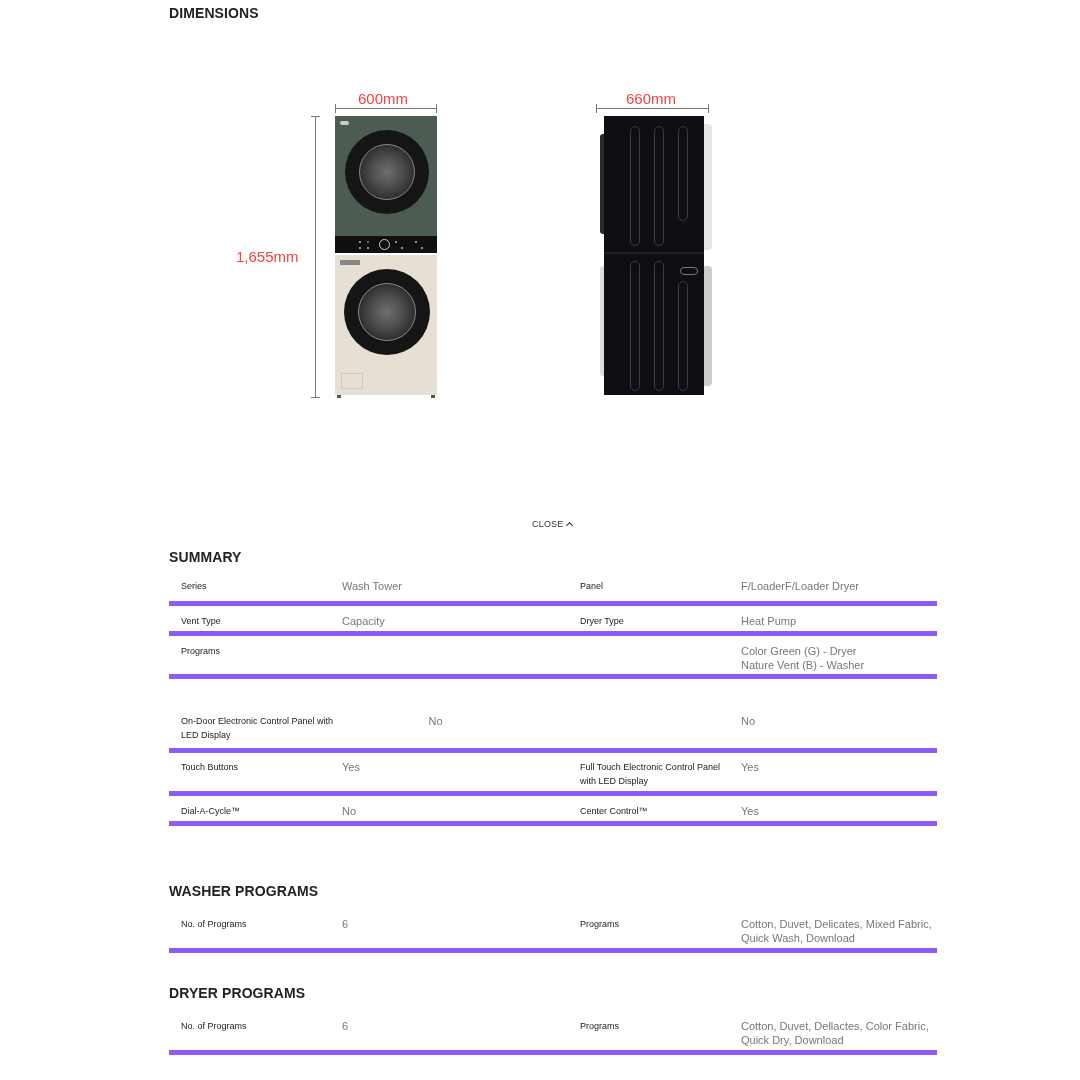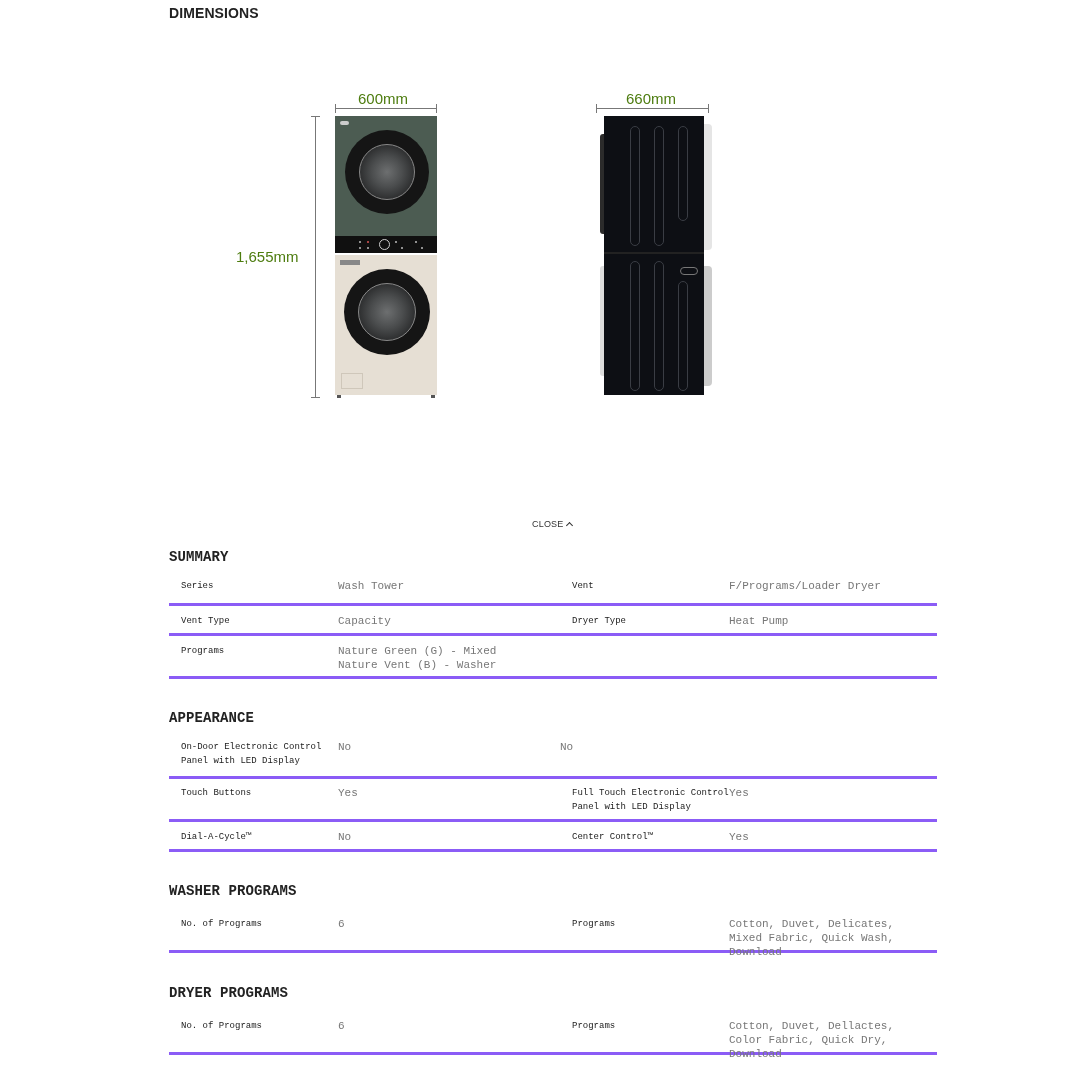--- a/index.html
+++ b/index.html
@@ -6,21 +6,21 @@
     html, body { width: 1080px; height: 1080px; background: #ffffff; overflow: hidden; }
     body { font-family: "Liberation Sans", "DejaVu Sans", sans-serif; color: #111; position: relative; }
 
     .section-title {
       position: absolute; left: 169px;
       font-size: 14px; font-weight: bold; color: #222; letter-spacing: 0.1px;
     }
     #dimensions-title { top: 5px; }
 
     
-    .dim-label { position: absolute; font-size: 15px; color: #4d7c0f; }
+    .dim-label { position: absolute; font-size: 15px; color: #ef4444; }
     .dim-line-h { position: absolute; height: 1px; background: #777; }
     .dim-line-h::before, .dim-line-h::after {
       content: ""; position: absolute; top: -4px; width: 1px; height: 9px; background: #777;
     }
     .dim-line-h::before { left: 0; } .dim-line-h::after { right: 0; }
     .dim-line-v { position: absolute; width: 1px; background: #777; }
     .dim-line-v::before, .dim-line-v::after {
       content: ""; position: absolute; left: -4px; width: 9px; height: 1px; background: #777;
     }
     .dim-line-v::before { top: 0; } .dim-line-v::after { bottom: 0; }
@@ -49,23 +49,23 @@
     .side-handle { position: absolute; left: 80px; top: 151px; width: 18px; height: 8px; border: 1.5px solid #777; border-radius: 4px; }
 
     
     .close-toggle {
       position: absolute; left: 532px; top: 519px; font-size: 9px; color: #333;
       display: flex; align-items: center; gap: 3px; cursor: pointer; letter-spacing: 0.2px;
     }
     .chev-up { width: 5px; height: 5px; border-left: 1.5px solid #333; border-top: 1.5px solid #333; transform: rotate(45deg); margin-top: 3px; }
 
     
-    .spec-section { position: absolute; left: 169px; width: 768px; font-family: Liberation Mono, monospace; }
+    .spec-section { position: absolute; left: 169px; width: 768px; }
     .spec-section .section-title { position: static; margin-bottom: 10px; }
-    .spec-row { position: relative; border-bottom: 3px solid #8b5cf6; display: flex; }
+    .spec-row { position: relative; border-bottom: 5px solid #8b5cf6; display: flex; justify-content: space-between; }
     .spec-cell-label { width: 169px; padding-left: 12px; font-size: 9px; color: #222; line-height: 14px; }
     .spec-cell-value { width: 222px; font-size: 11px; color: #777; line-height: 14px; }
     .spec-cell-label.r { width: 169px; padding-left: 12px; }
     .spec-cell-value.r { width: 196px; }
   </style>
 </head>
 <body>
 
 <div class="section-title" id="dimensions-title">DIMENSIONS</div>
 
@@ -129,40 +129,39 @@
 <div class="close-toggle">
   <span>CLOSE</span>
   <span class="chev-up"></span>
 </div>
 
 <div class="spec-section" style="top:549px;">
   <div class="section-title">SUMMARY</div>
   <div class="spec-row" style="height:31px; padding-top:4px;">
     <div class="spec-cell-label">Series</div>
     <div class="spec-cell-value">Wash Tower</div>
-    <div class="spec-cell-label r">Vent</div>
-    <div class="spec-cell-value r">F/Programs/Loader Dryer</div>
+    <div class="spec-cell-label r">Panel</div>
+    <div class="spec-cell-value r">F/LoaderF/Loader Dryer</div>
   </div>
   <div class="spec-row" style="height:30px; padding-top:8px;">
     <div class="spec-cell-label">Vent Type</div>
     <div class="spec-cell-value">Capacity</div>
     <div class="spec-cell-label r">Dryer Type</div>
     <div class="spec-cell-value r">Heat Pump</div>
   </div>
   <div class="spec-row" style="height:43px; padding-top:8px;">
     <div class="spec-cell-label">Programs</div>
     <div class="spec-cell-value r">
-      <div>Nature Green (G) - Mixed</div>
+      <div>Color Green (G) - Dryer</div>
       <div>Nature Vent (B) - Washer</div>
     </div>
   </div>
 </div>
 
 <div class="spec-section" style="top:710px;">
-  <div class="section-title">APPEARANCE</div>
   <div class="spec-row" style="height:43px; padding-top:4px;">
     <div class="spec-cell-label">On-Door Electronic Control Panel with LED Display</div>
     <div class="spec-cell-value">No</div>
     <div class="spec-cell-value r">No</div>
   </div>
   <div class="spec-row" style="height:43px; padding-top:7px;">
     <div class="spec-cell-label">Touch Buttons</div>
     <div class="spec-cell-value">Yes</div>
     <div class="spec-cell-label r">Full Touch Electronic Control Panel with LED Display</div>
     <div class="spec-cell-value r">Yes</div>

